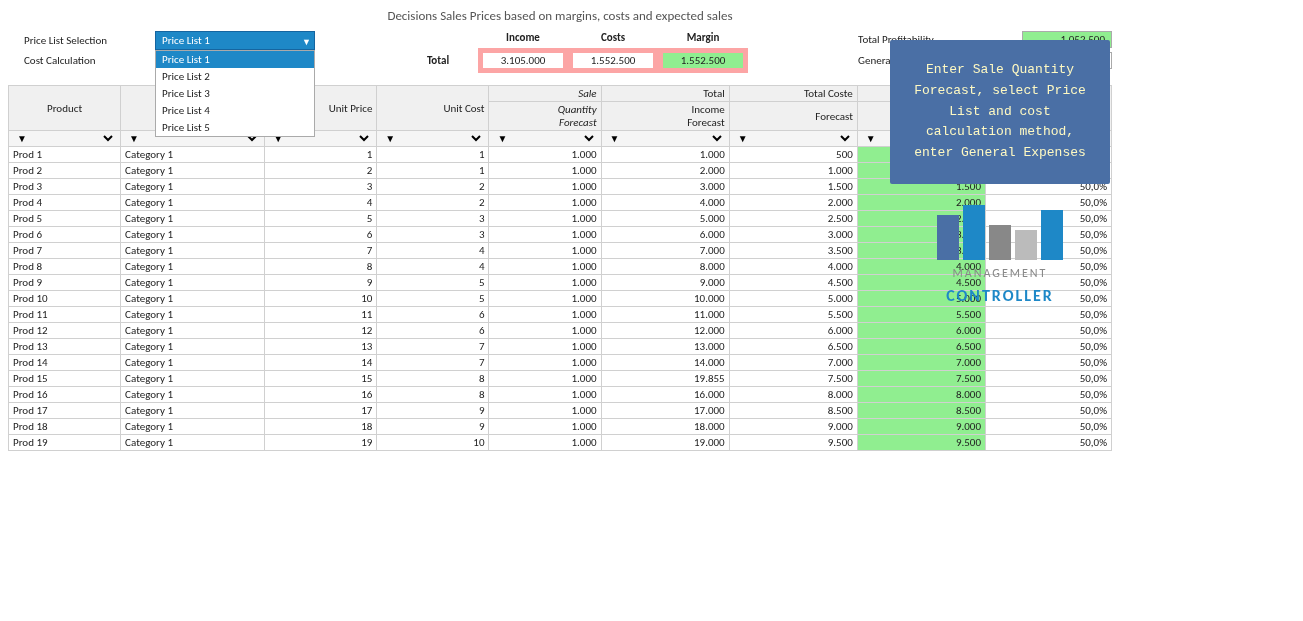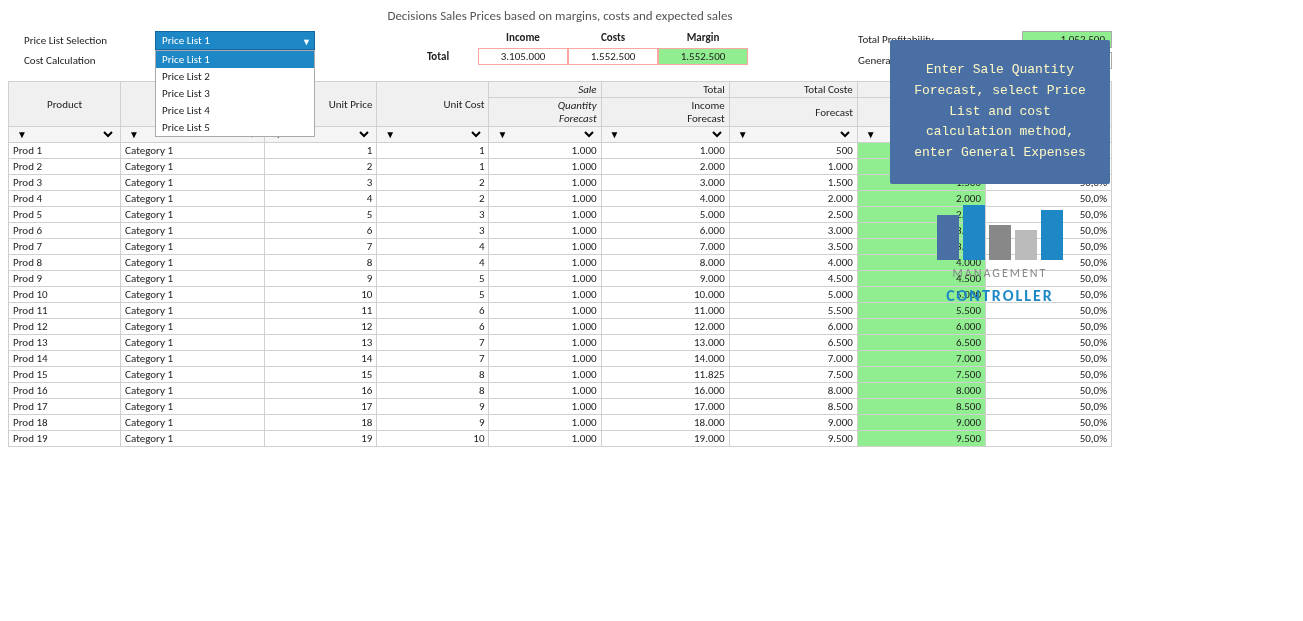--- a/index.html
+++ b/index.html
@@ -16,21 +16,21 @@
     .dropdown-arrow { position: absolute; right: 4px; top: 50%; transform: translateY(-50%); color: #fff; font-size: 9px; pointer-events: none; }
     .dropdown-menu { position: absolute; top: 100%; left: 0; background: #fff; border: 1px solid #aaa; z-index: 100; min-width: 160px; }
     .dropdown-menu .item { padding: 2px 6px; cursor: pointer; font-size: 11px; color: #222; }
     .dropdown-menu .item.selected { background: #1e88c7; color: #fff; }
 
     .center-summary { display: flex; flex-direction: column; align-items: center; gap: 4px; min-width: 320px; }
     .summary-header-row { display: flex; gap: 0; }
     .summary-header-cell { font-size: 11px; text-align: center; font-weight: bold; min-width: 90px; }
     .summary-data-row { display: flex; align-items: center; gap: 0; }
     .summary-label { font-size: 11px; font-weight: bold; min-width: 80px; text-align: center; }
-    .summary-value { min-width: 90px; text-align: center; font-size: 11px; border: 1px solid #fca5a5; padding: 1px 4px; }
+    .summary-value { min-width: 90px; text-align: center; font-size: 11px; border: 5px solid #fca5a5; padding: 1px 4px; }
     .summary-value.green { background: #90EE90; }
 
     .right-profitability { display: flex; flex-direction: column; gap: 4px; margin-left: auto; }
     .profit-row { display: flex; align-items: center; gap: 4px; }
     .profit-label { font-size: 11px; min-width: 160px; }
     .profit-value { font-size: 11px; border: 1px solid #aaa; padding: 1px 6px; text-align: right; min-width: 90px; }
     .profit-value.green { background: #90EE90; }
 
     .table-area { margin-top: 8px; }
     table { border-collapse: collapse; width: 100%; }
@@ -303,21 +303,21 @@
     <td class="num">7.000</td>
     <td class="green">7.000</td>
     <td class="num">50,0%</td>
   </tr>
             <tr>
     <td>Prod 15</td>
     <td>Category 1</td>
     <td class="num">15</td>
     <td class="num">8</td>
     <td class="num">1.000</td>
-    <td class="num">11.825</td>
+    <td class="num">19.855</td>
     <td class="num">7.500</td>
     <td class="green">7.500</td>
     <td class="num">50,0%</td>
   </tr>
             <tr>
     <td>Prod 16</td>
     <td>Category 1</td>
     <td class="num">16</td>
     <td class="num">8</td>
     <td class="num">1.000</td>

